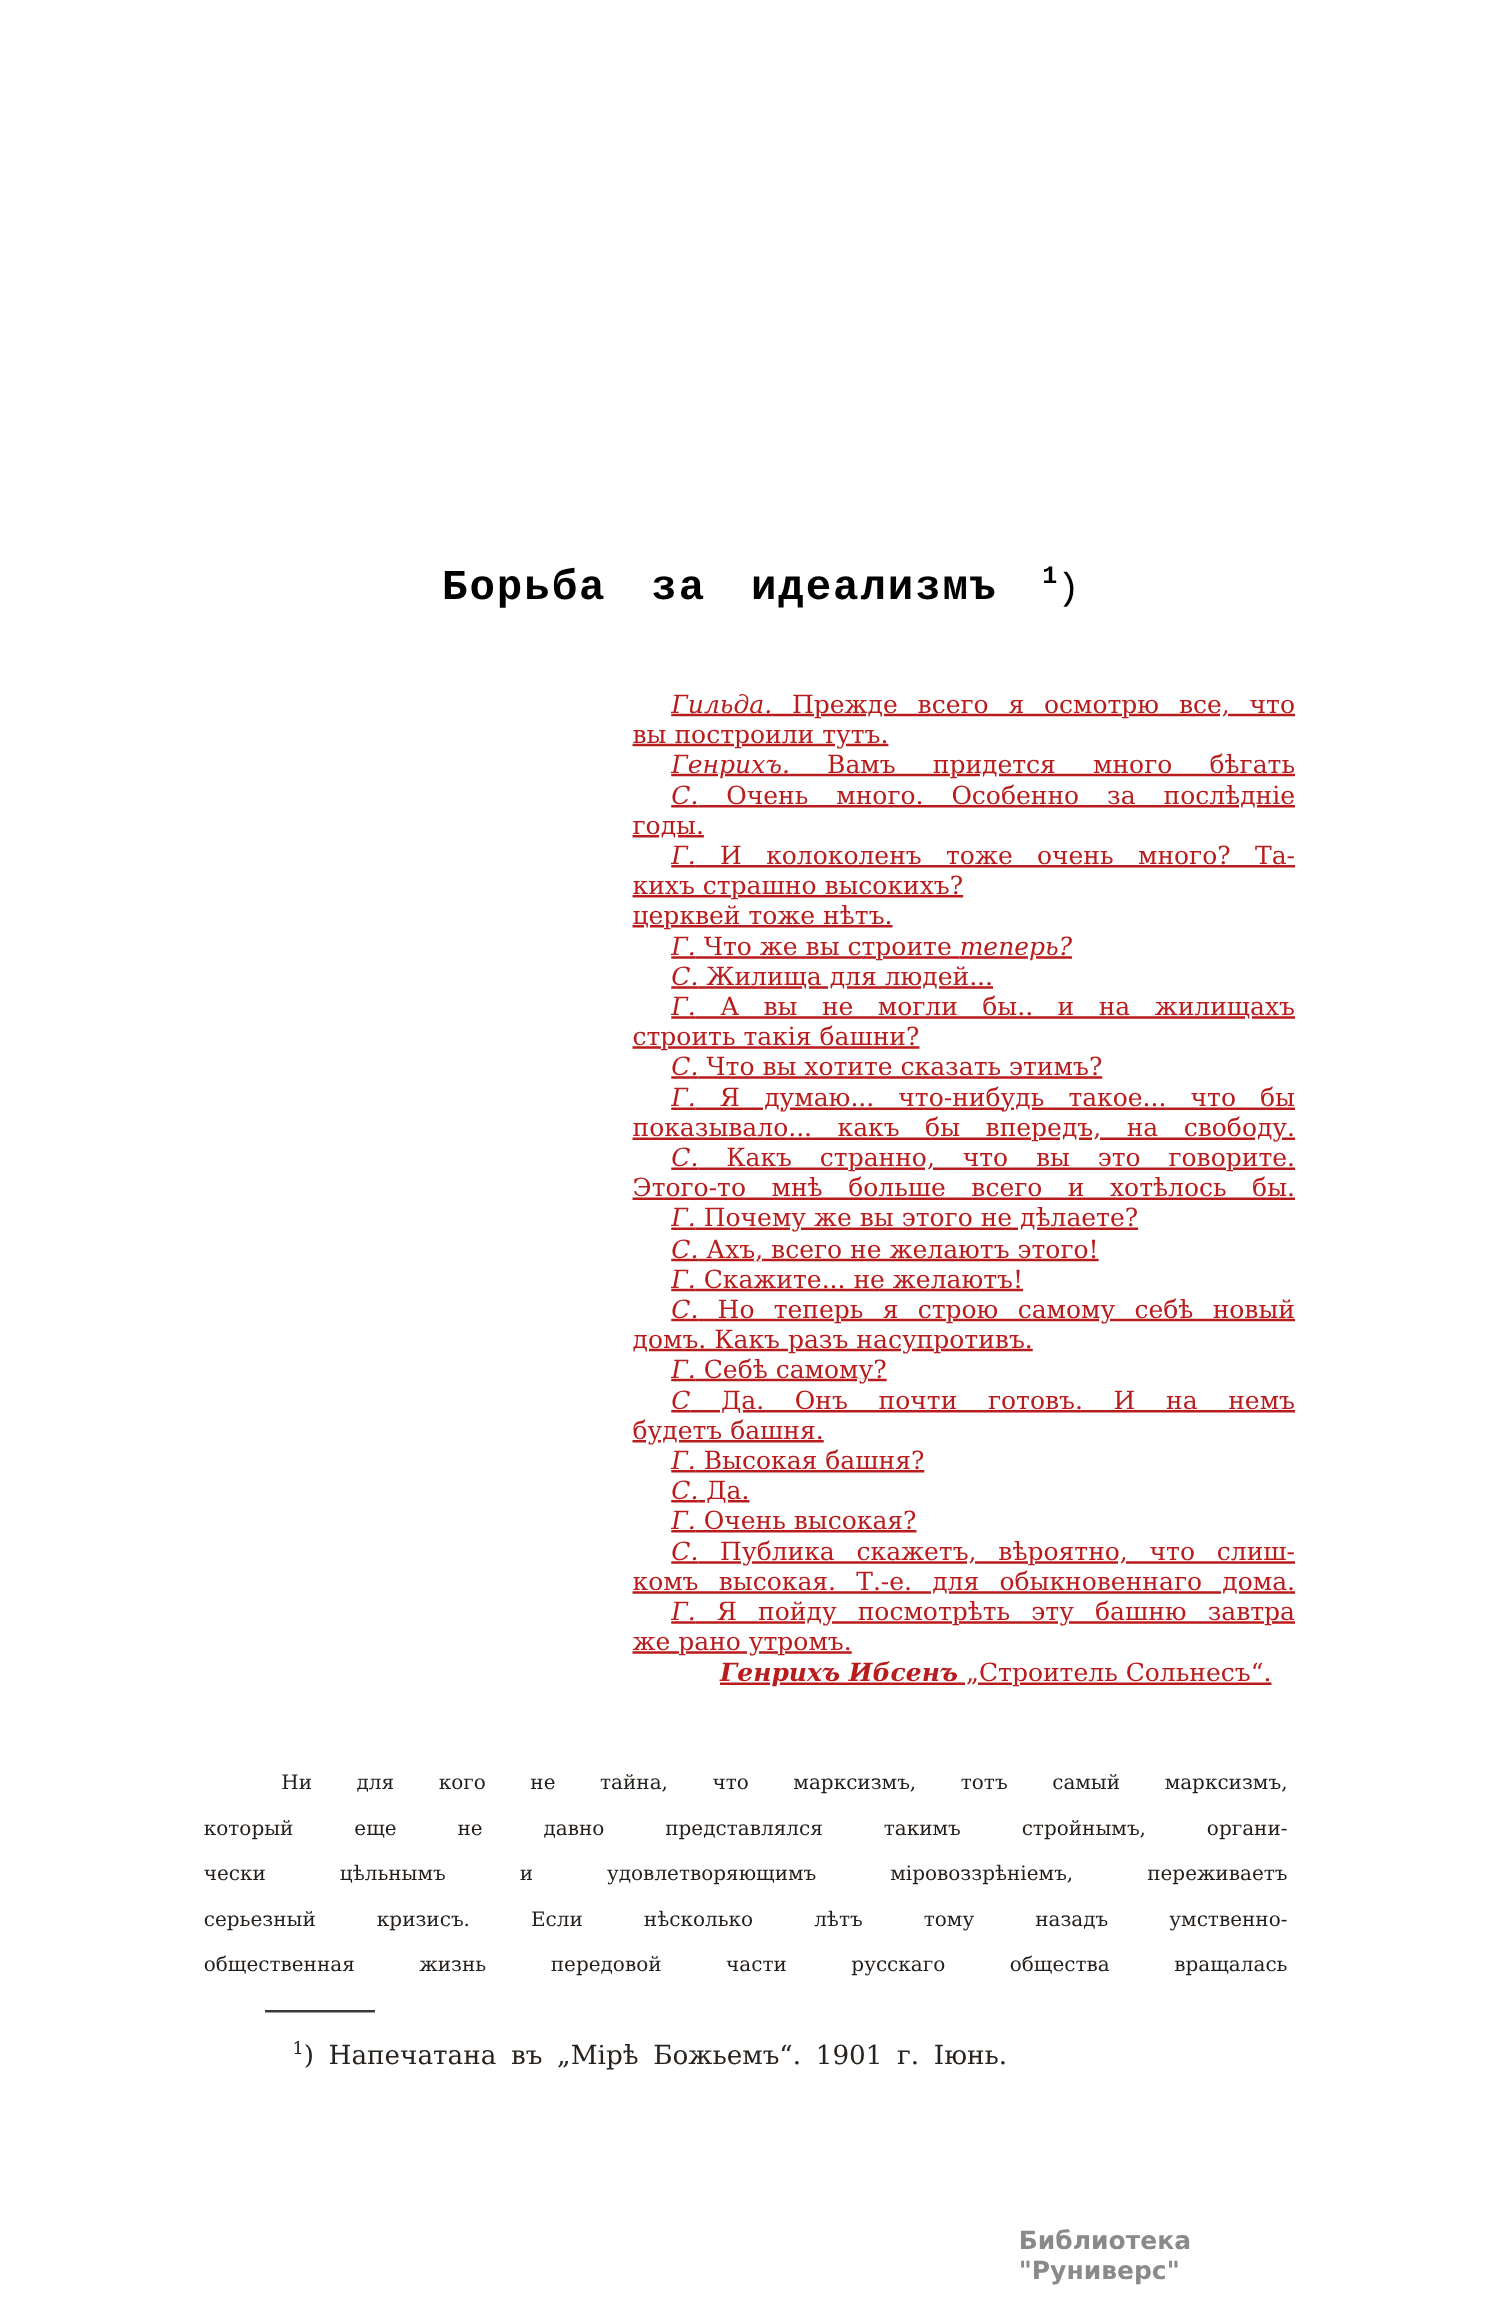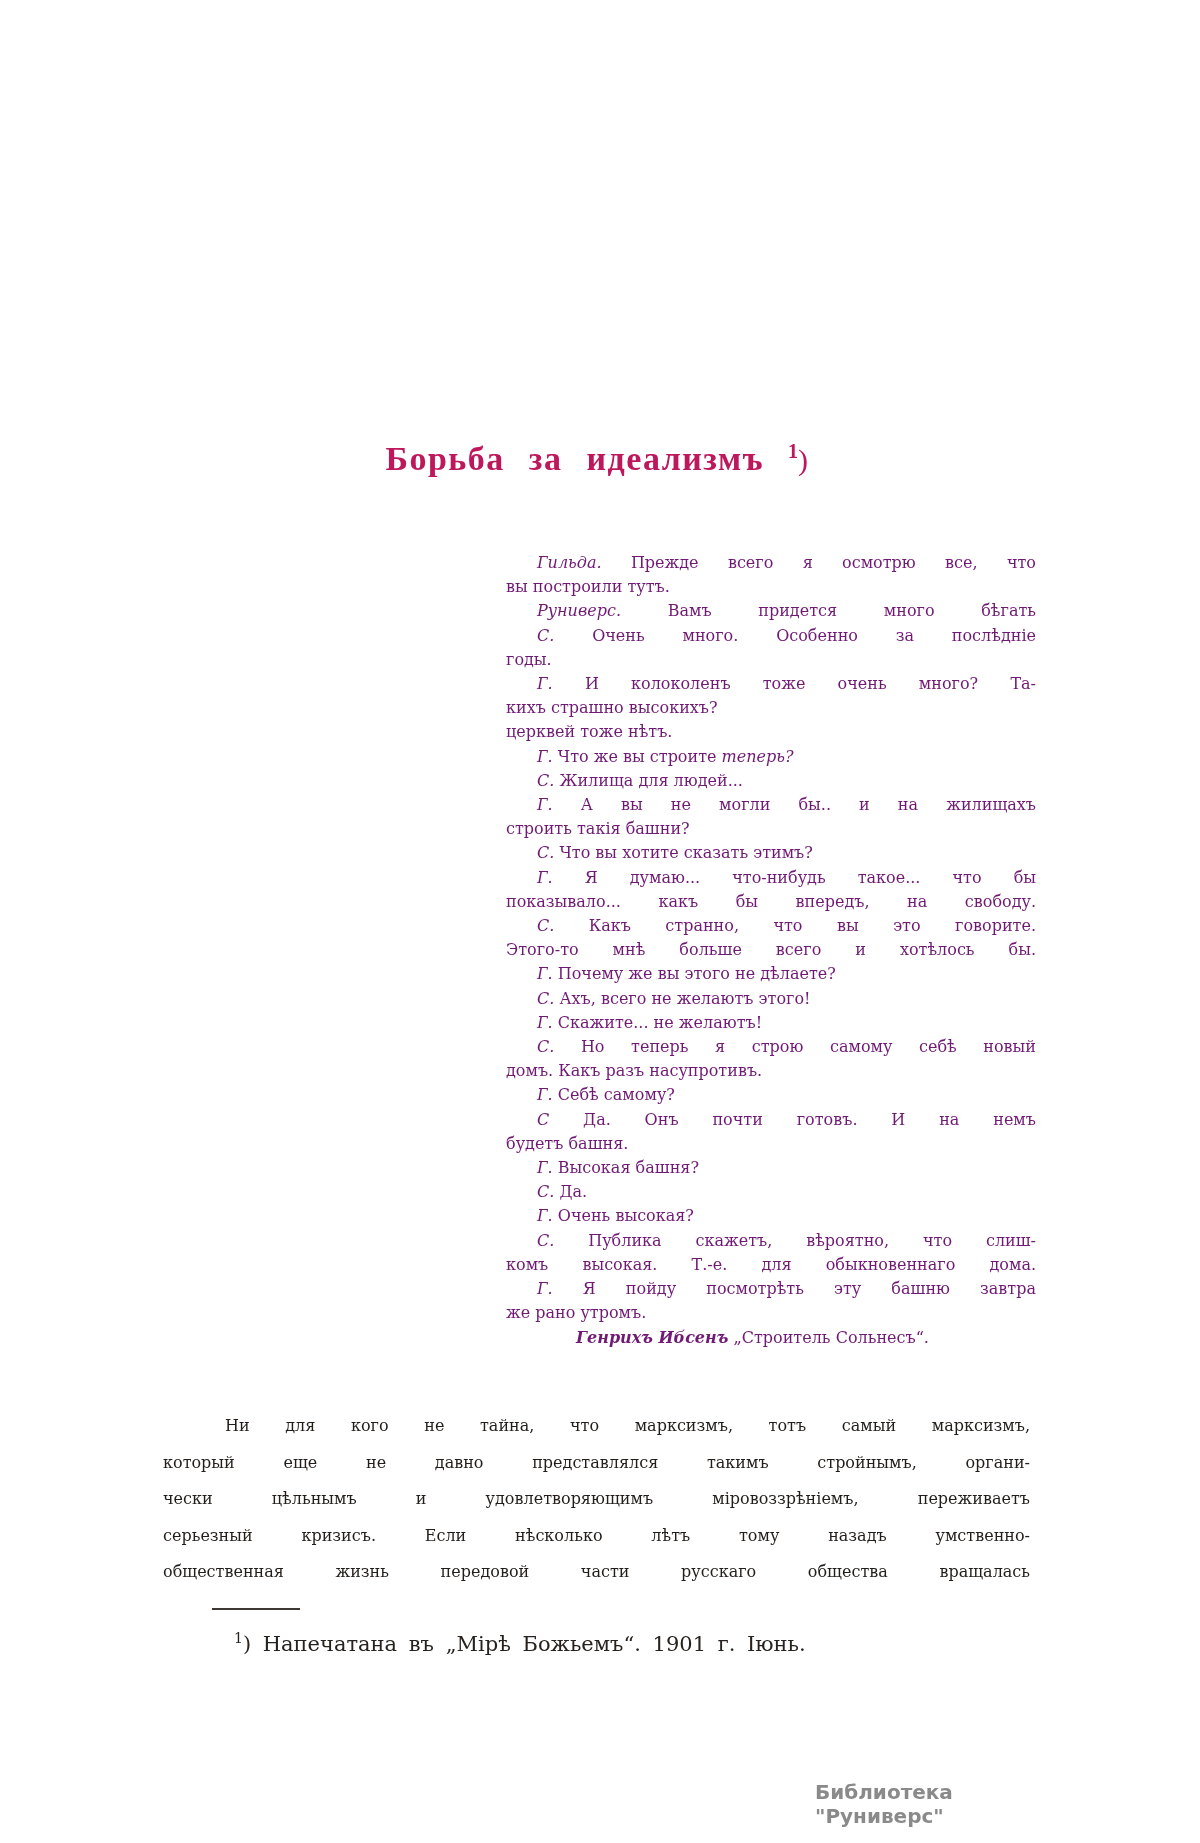--- a/index.html
+++ b/index.html
@@ -12,44 +12,45 @@
     overflow: hidden;
   }
   .page {
     position: absolute; inset: 0;
     background: #ffffff;
   }
   
   .title {
     position: absolute;
     left: 163px; top: 440px; width: 869px;
-    margin: 0;
+    margin: 12px;
     text-align: center;
-    font-family: Liberation Serif, serif;
+    font-family: Liberation Mono, monospace;
     font-weight: 700;
     font-size: 34px;
     letter-spacing: 1.5px;
     word-spacing: 14px;
-    color: #be185d;
+    color: #000000;
   }
   .title sup {
     font-size: 20px;
     letter-spacing: 0;
     word-spacing: 0;
     vertical-align: super;
     line-height: 0;
   }
   .title .paren { font-size: 30px; font-weight: 400; }
   
   .epigraph {
     position: absolute;
     left: 506px; top: 551px; width: 530px;
-    font-size: 16px;
+    font-size: 20px;
     line-height: 24.2px;
-    color: #701a75;
+    color: #b91c1c;
+    text-decoration: underline;
   }
   .eline { white-space: normal; }
   .eline.ind1 { padding-left: 31px; }
   .eline.ind2 { padding-left: 54px; }
   .eline.jl { text-align: justify; text-align-last: justify; }
   .i  { font-style: italic; }
   .bi { font-style: italic; font-weight: bold; margin-left: 16px; }
   
   .body-par {
     position: absolute;
@@ -89,21 +90,21 @@
 </head>
 <body style="background: rgb(255, 255, 255);">
 
 <div class="page">
 
   <h1 class="title"><span>Борьба за идеализмъ</span>&nbsp;<sup>1</sup><span class="paren">)</span></h1>
 
   <div class="epigraph">
       <div class="eline ind1 jl"><span class="i">Гильда.</span><span> Прежде всего я осмотрю все, что</span></div>
       <div class="eline"><span>вы построили тутъ.</span></div>
-      <div class="eline ind1 jl"><span class="i">Руниверс.</span><span> Вамъ придется много бѣгать</span></div>
+      <div class="eline ind1 jl"><span class="i">Генрихъ.</span><span> Вамъ придется много бѣгать</span></div>
       <div class="eline ind1 jl"><span class="i">С.</span><span> Очень много. Особенно за послѣдніе</span></div>
       <div class="eline"><span>годы.</span></div>
       <div class="eline ind1 jl"><span class="i">Г.</span><span> И колоколенъ тоже очень много? Та-</span></div>
       <div class="eline"><span>кихъ страшно высокихъ?</span></div>
       <div class="eline"><span>церквей тоже нѣтъ.</span></div>
       <div class="eline ind1"><span class="i">Г.</span><span> Что же вы строите </span><span class="i">теперь?</span></div>
       <div class="eline ind1"><span class="i">С.</span><span> Жилища для людей...</span></div>
       <div class="eline ind1 jl"><span class="i">Г.</span><span> А вы не могли бы.. и на жилищахъ</span></div>
       <div class="eline"><span>строить такія башни?</span></div>
       <div class="eline ind1"><span class="i">С.</span><span> Что вы хотите сказать этимъ?</span></div>

